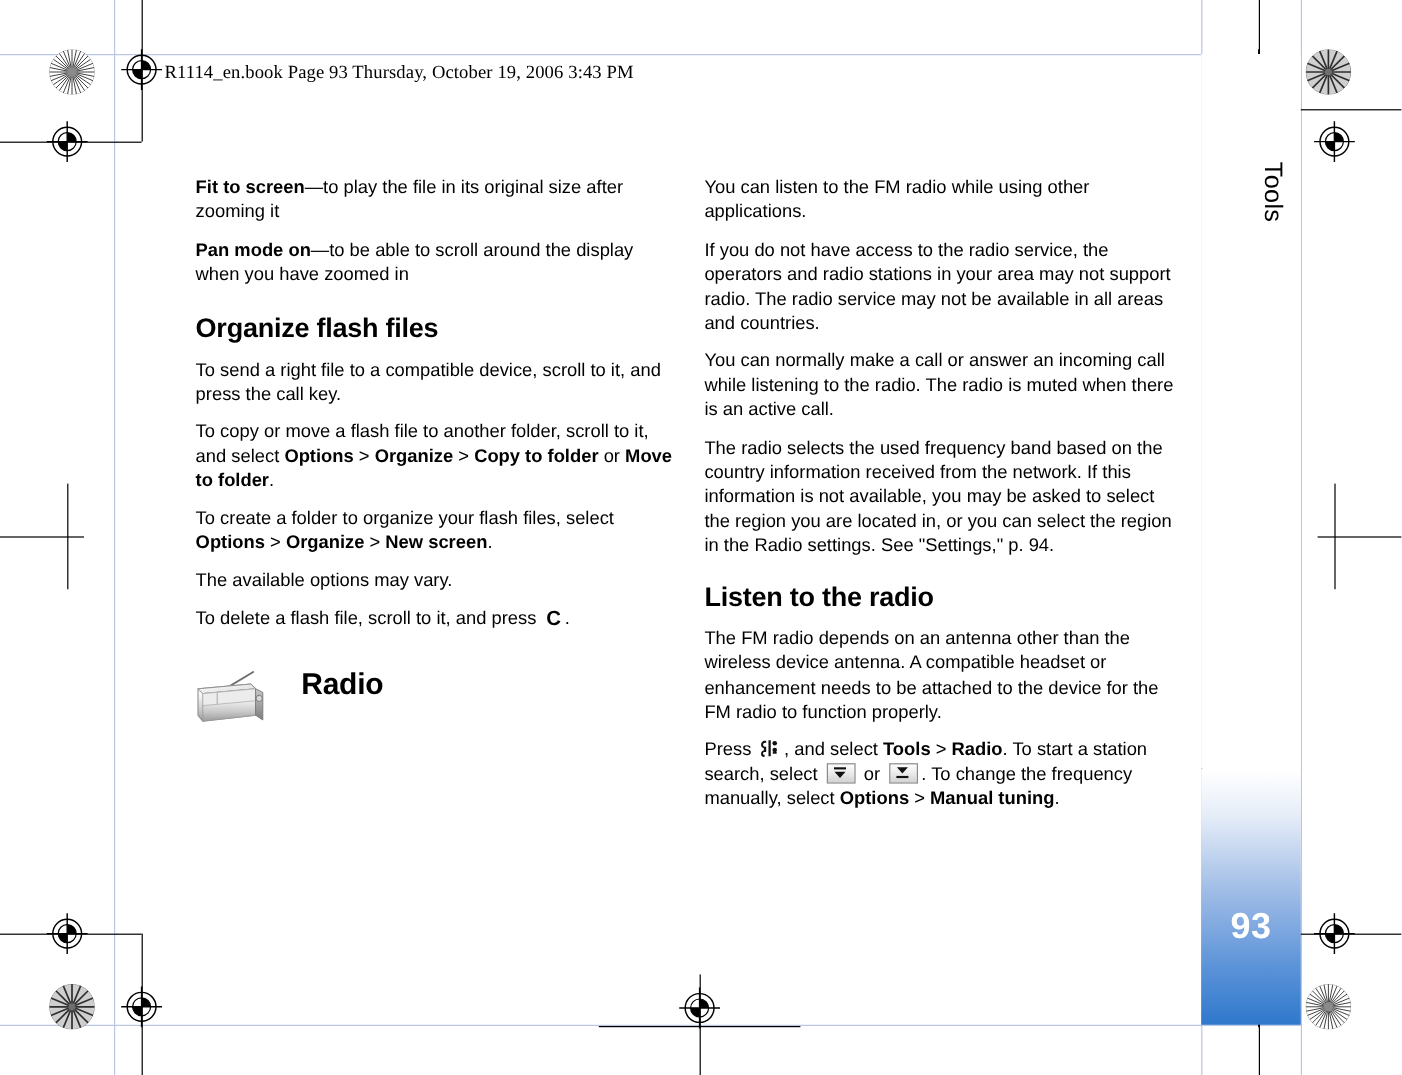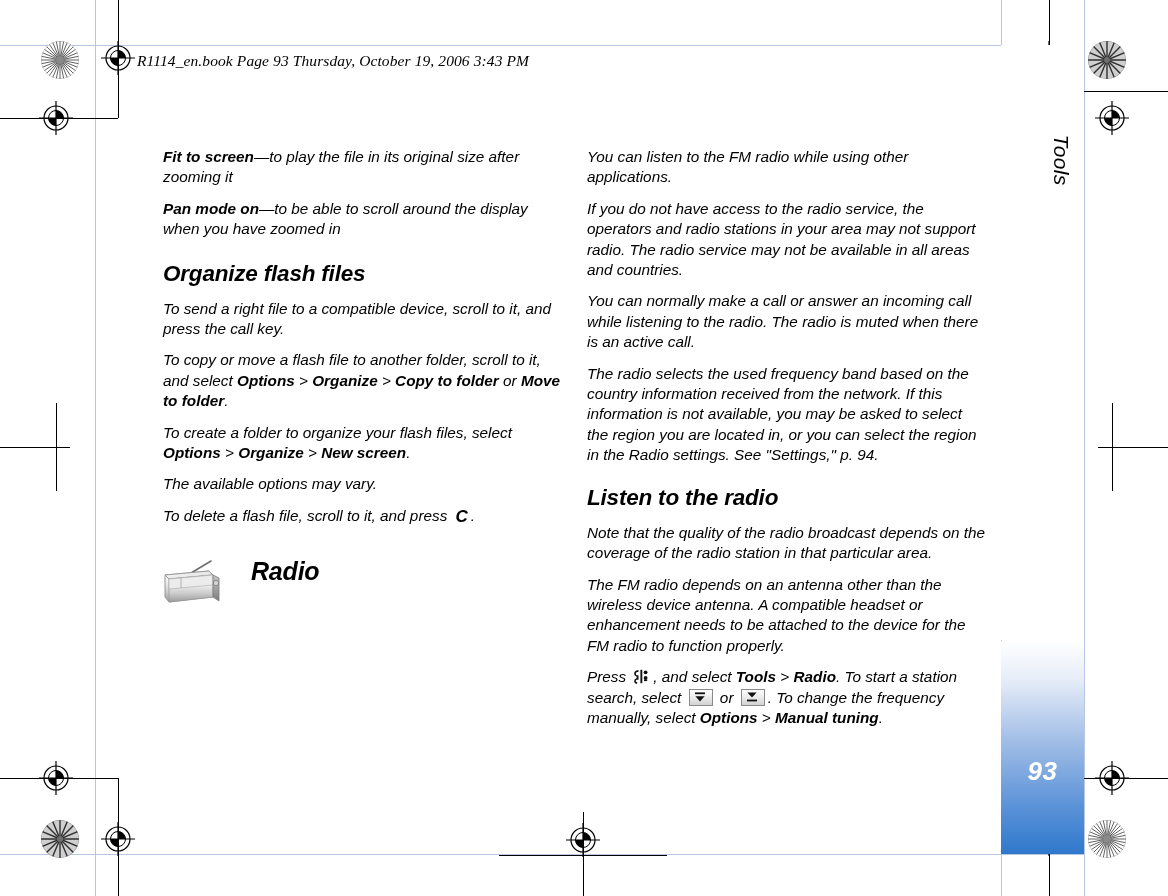--- a/index.html
+++ b/index.html
@@ -12,21 +12,20 @@
     background: #ffffff;
     font-family: "Liberation Sans", sans-serif;
     overflow: hidden;
     position: relative;
   }
   .page {
     position: absolute;
     left: 0; top: 0;
     width: 1024px;
     height: 896px;
-    font-style: italic;
   }
 
   
   .guide {
     position: absolute;
     background: #b9c6e3;
   }
   .guide-v { width: 1px; }
   .guide-h { height: 1px; }
 
@@ -198,21 +197,21 @@
     width: 83px;
     height: 213px;
     background: linear-gradient(to bottom, #ffffff 0%, #e6edf8 18%, #9fbce6 48%, #5a92d8 78%, #2f78cc 100%);
   }
   .page-number {
     position: absolute;
     left: 1001px;
     top: 756px;
     width: 83px;
     text-align: center;
-    font-size: 26px;
+    font-size: 30px;
     font-weight: bold;
     color: #ffffff;
     letter-spacing: 0.5px;
   }
 </style>
 </head>
 <body>
 
 <div class="page">
 
@@ -539,21 +538,20 @@
     <p class="para">You can listen to the FM radio while using other applications.</p>
 
     <p class="para">If you do not have access to the radio service, the operators and radio stations in your area may not support radio. The radio service may not be available in all areas and countries.</p>
 
     <p class="para">You can normally make a call or answer an incoming call while listening to the radio. The radio is muted when there is an active call.</p>
 
     <p class="para">The radio selects the used frequency band based on the country information received from the network. If this information is not available, you may be asked to select the region you are located in, or you can select the region in the Radio settings. See "Settings," p. 94.</p>
 
     <h2 class="heading">Listen to the radio</h2>
 
-    <p class="para">Note that the quality of the radio broadcast depends on the coverage of the radio station in that particular area.</p>
 
     <p class="para">The FM radio depends on an antenna other than the wireless device antenna. A compatible headset or enhancement needs to be attached to the device for the FM radio to function properly.</p>
 
     <p class="para"><span>Press </span><span class="menukey"><svg width="17" height="15" viewBox="0 0 17 15">
             <path d="M4.6 1.3 C2.6 1.3 1.2 2.7 1.2 4.6 C1.2 6.1 2.1 7.1 3.6 7.6 L3.6 9.3 C2.2 9.7 1.2 10.8 1.2 12.3 C1.2 14.0 2.5 15.0 4.2 14.7 L4.2 13.0 C3.3 13.1 2.8 12.7 2.8 12.0 C2.8 11.2 3.4 10.7 4.4 10.7 L5.5 10.7 L5.5 6.3 L4.6 6.3 C3.6 6.3 2.9 5.7 2.9 4.7 C2.9 3.7 3.6 3.0 4.7 3.0 L5.5 3.0 L5.5 1.3 Z" fill="#111"></path>
             <path d="M7.4 0.8 L9.3 0.8 L9.3 14.2 L7.4 14.2 Z" fill="#111"></path>
             <circle cx="12.6" cy="3.3" r="1.9" fill="#111"></circle>
             <circle cx="12.6" cy="9.0" r="1.9" fill="#111"></circle>
             <path d="M11.0 10.6 L14.2 10.6 L14.2 12.1 L11.0 12.1 Z" fill="#111"></path>
           </svg></span><span>, and select </span><span class="lnk">Tools</span><span class="gt"> &gt; </span><span class="lnk">Radio</span><span>. To start a station search, select </span><span class="scanbtn"><svg width="12" height="12" viewBox="0 0 12 12">

